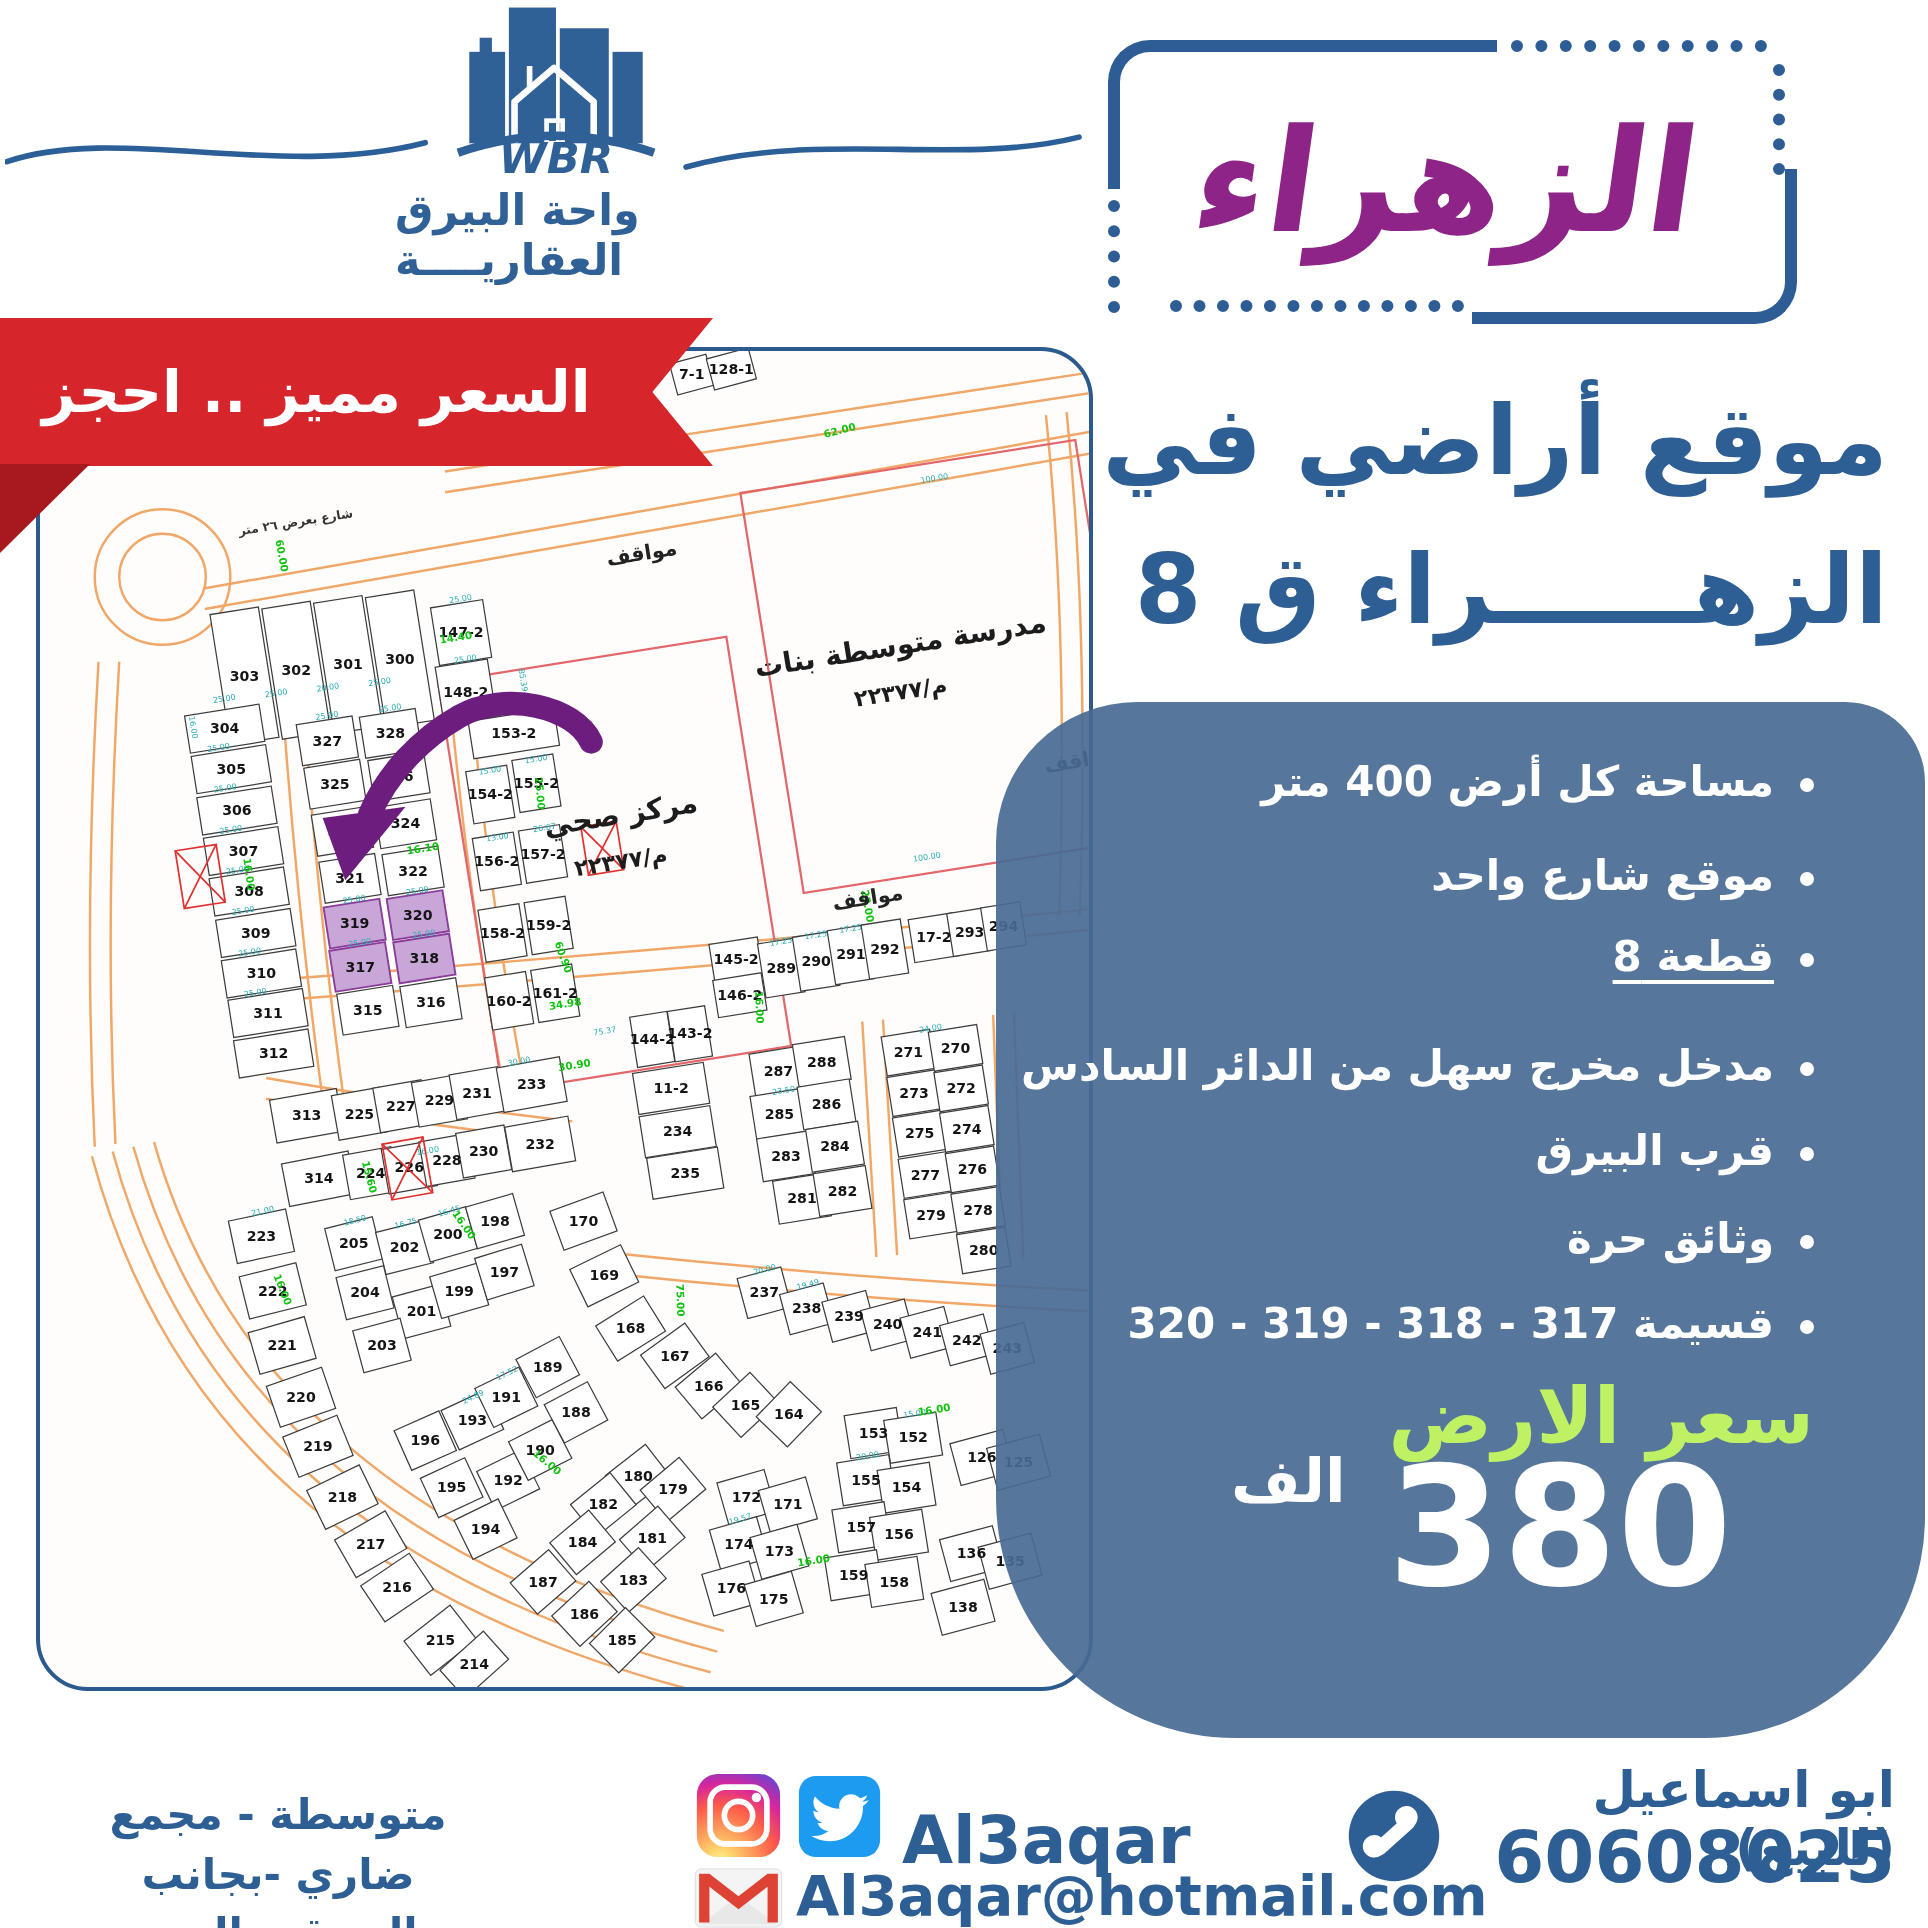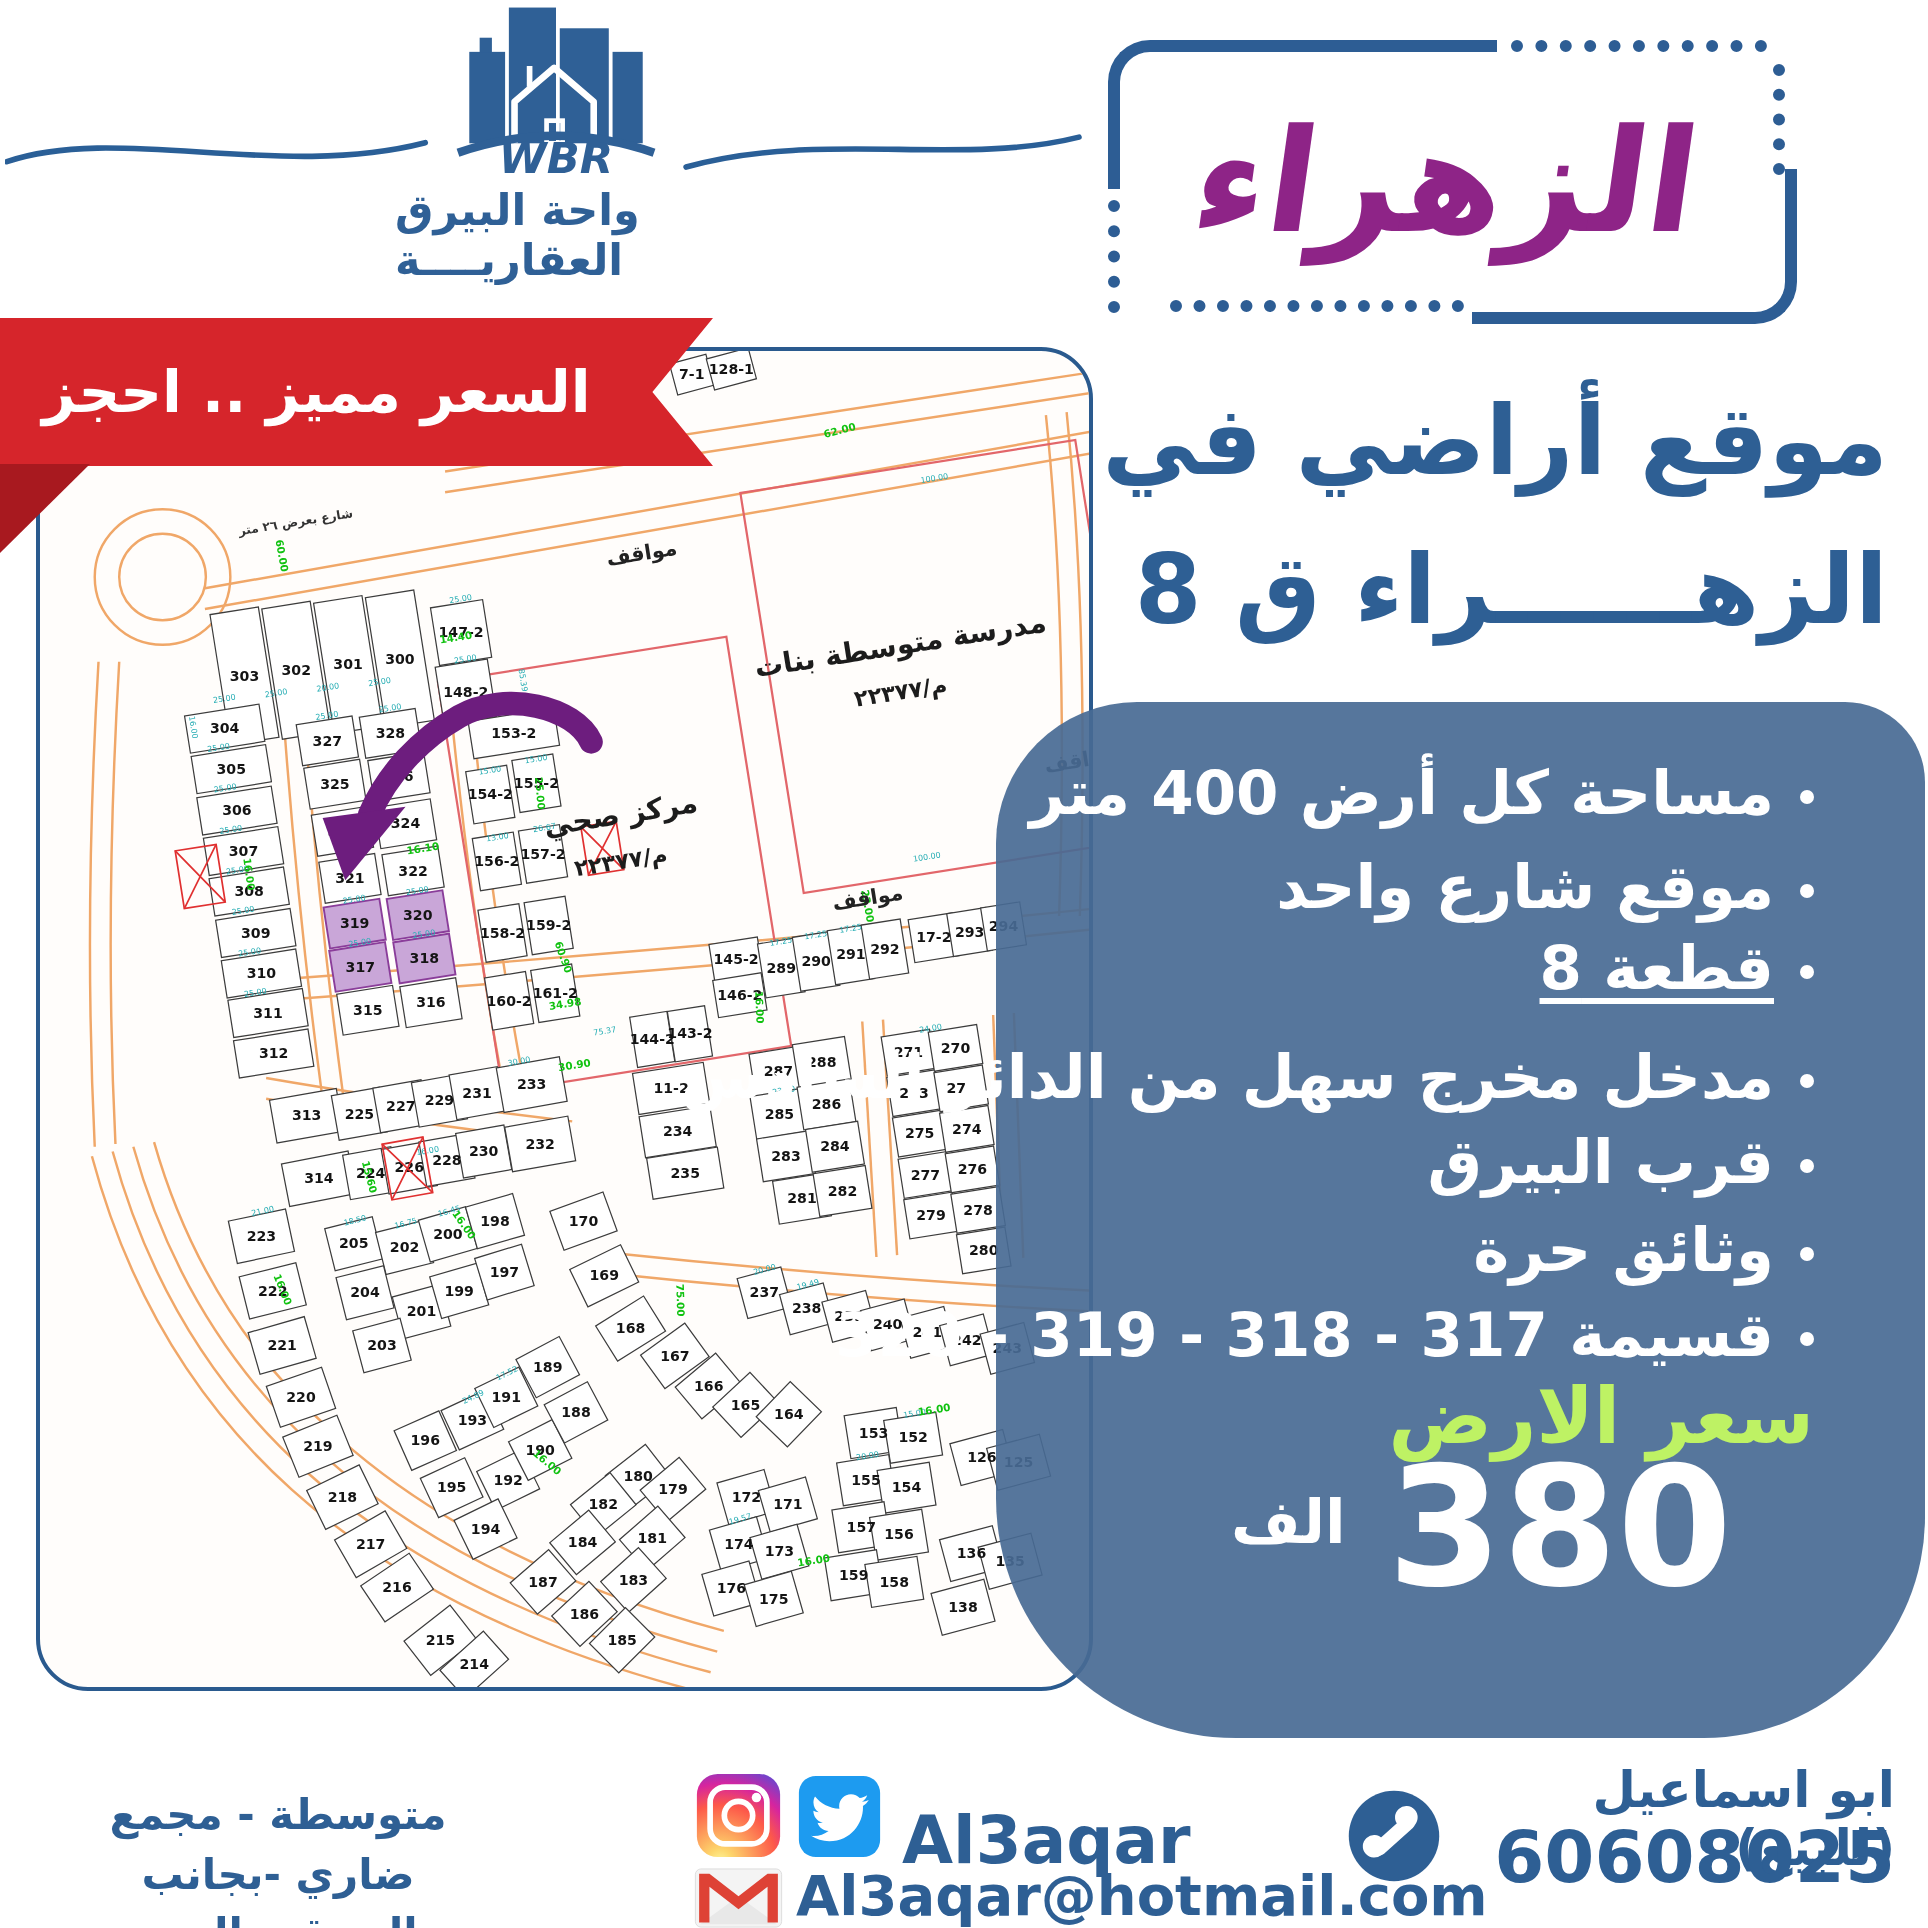--- a/index.html
+++ b/index.html
@@ -42,27 +42,27 @@
   #main-title{left:1121px;top:66px;width:650px;height:235px;line-height:231px;text-align:center;
           font-size:143px;font-weight:700;color:#8e2487;transform:skewX(-8deg);z-index:4;}
   
   #subtitle{left:1055px;top:367px;width:833px;text-align:right;color:#2e5f94;font-weight:700;
           font-size:96px;line-height:1.55;z-index:4;direction:rtl;}
   #subtitle .l2{letter-spacing:0.9px;}
   
   #panel{position:absolute;left:996px;top:702px;width:929px;height:1036px;z-index:5;
          background:rgba(72,106,148,0.92);border-radius:141px 80px 221px 240px;}
   .feat{position:absolute;right:111px;direction:rtl;white-space:nowrap;color:#fff;
-        font-weight:700;font-size:61px;}
+        font-weight:700;font-size:42px;}
   .feat .bdot{display:inline-block;width:14px;height:14px;border-radius:50%;background:#fff;
         margin-left:26px;vertical-align:middle;}
   .feat.u .ftxt{text-decoration:underline;text-underline-offset:9.4px;}
   #price-label{position:absolute;right:111px;top:670px;direction:rtl;color:#bef264;font-weight:700;
         font-size:77px;}
-  #price-row{position:absolute;right:193px;top:744px;display:flex;align-items:center;
+  #price-row{position:absolute;right:193px;top:744px;display:flex;align-items:flex-start;
         color:#fff;font-weight:700;}
   #price-unit{font-size:60px;padding-bottom:13px;margin-right:42px;}
   #price-value{font-size:165px;line-height:1;}
   
   .brandline{position:absolute;left:395px;width:320px;text-align:left;color:#2f6096;
         font-weight:700;font-size:43px;z-index:2;direction:rtl;}
   
   .footer-blue{color:#2e5f94;font-weight:700;}
   #address{position:absolute;left:52px;top:1785px;width:452px;text-align:center;direction:rtl;
         font-size:42px;line-height:1.42;z-index:6;}

